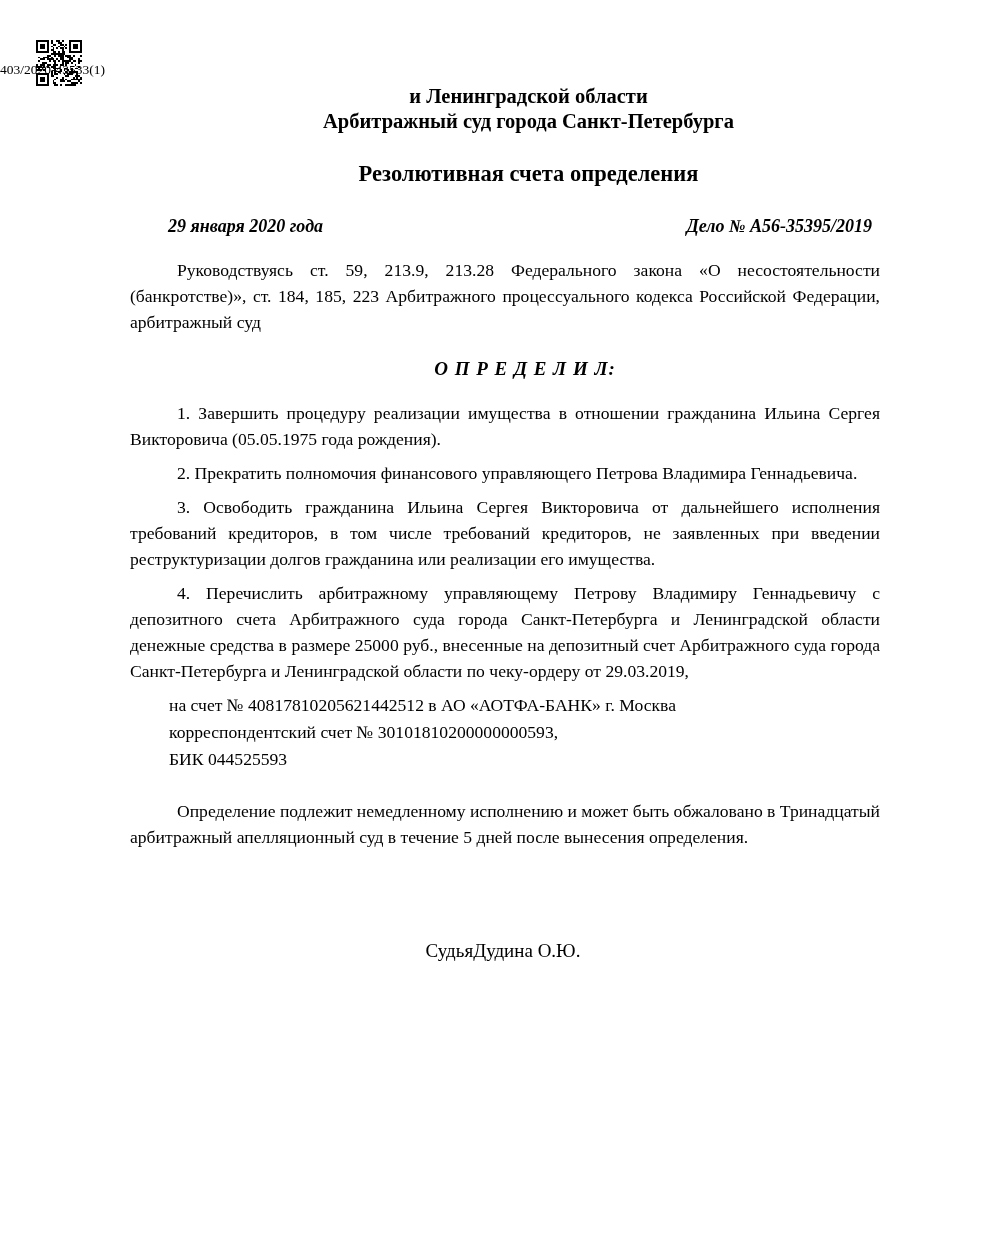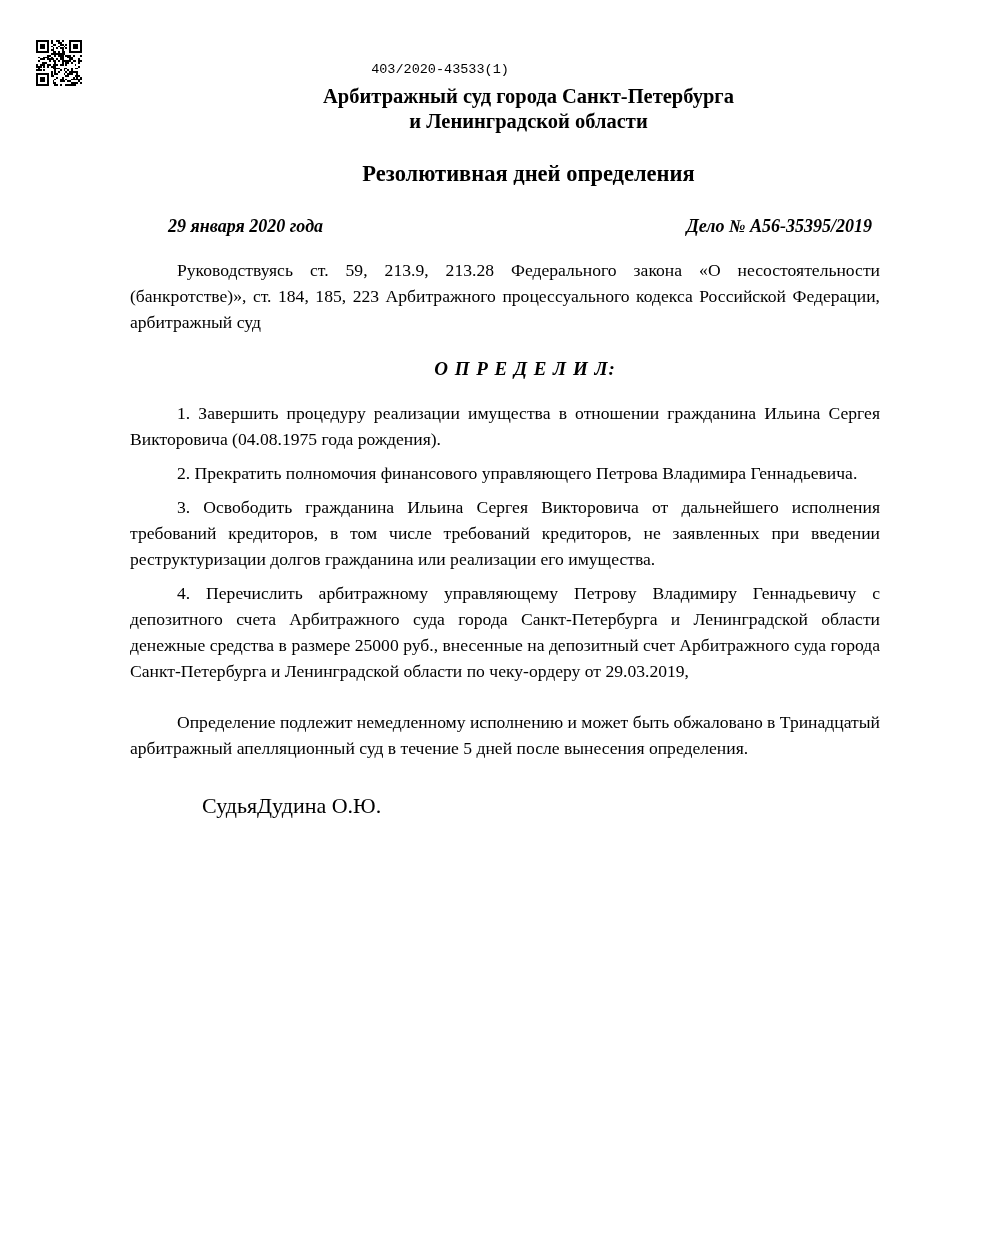--- a/index.html
+++ b/index.html
@@ -19,22 +19,22 @@
     top: 40px;
     left: 36px;
     width: 46px;
     height: 46px;
   }
   .stamp-number {
     position: absolute;
     top: 62px;
     left: 0;
     right: 126px;
-    text-align: center;
-    font-family: Liberation Mono, monospace;
+    text-align: left;
+    font-family: Liberation Serif, serif;
     font-size: 13.5px;
     line-height: 16px;
   }
   .content {
     position: absolute;
     left: 122px;
     top: 84px;
     width: 766px;
   }
   .court-title {
@@ -86,24 +86,24 @@
   .items { margin-top: 19px; }
   .bank-line {
     font-size: 17.6px;
     line-height: 27px;
     padding-left: 47px;
     margin: 0;
   }
   .appeal { margin-top: 25px; }
   .sign-row {
     display: flex;
-    justify-content: flex-start;
-    font-size: 22px;
+    justify-content: center;
+    font-size: 19px;
     line-height: 22px;
-    margin-top: 34px;
+    margin-top: 90px;
     padding-left: 80px;
     padding-right: 84px;
   }
 </style>
 </head>
 <body>
 
 <div class="page">
 
   <svg class="qr" id="qr-svg" viewBox="0 0 25 25" shape-rendering="crispEdges">
@@ -402,41 +402,46 @@
       <rect x="18" y="24" width="1" height="1" fill="#000"></rect>
       <rect x="19" y="24" width="1" height="1" fill="#000"></rect>
       <rect x="20" y="24" width="1" height="1" fill="#000"></rect>
       <rect x="21" y="24" width="1" height="1" fill="#000"></rect>
     </svg>
 
   <div class="stamp-number">403/2020-43533(1)</div>
 
   <div class="content">
 
+    <p class="court-title">и Ленинградской области</p>
     <p class="court-title">Арбитражный суд города Санкт-Петербурга</p>
-    <p class="court-title">и Ленинградской области</p>
-
-    <p class="doc-title">Резолютивная дней определения</p>
+
+    <p class="doc-title">Резолютивная счета определения</p>
 
     <div class="date-row">
       <span>29 января 2020 года</span>
       <span>Дело № А56-35395/2019</span>
     </div>
 
     <p class="para preamble">Руководствуясь ст. 59, 213.9, 213.28 Федерального закона «О несостоятельности (банкротстве)», ст. 184, 185, 223 Арбитражного процессуального кодекса Российской Федерации,  арбитражный суд</p>
 
     <p class="ruling-heading">О П Р Е Д Е Л И Л:</p>
 
     <div class="items">
-      <p class="para">1. Завершить процедуру реализации имущества в отношении гражданина Ильина Сергея Викторовича (04.08.1975 года рождения).</p>
+      <p class="para">1. Завершить процедуру реализации имущества в отношении гражданина Ильина Сергея Викторовича (05.05.1975 года рождения).</p>
       <p class="para">2. Прекратить полномочия финансового управляющего Петрова Владимира Геннадьевича.</p>
       <p class="para">3. Освободить гражданина Ильина Сергея Викторовича от дальнейшего исполнения требований кредиторов, в том числе требований кредиторов, не заявленных при введении реструктуризации долгов гражданина или реализации его имущества.</p>
       <p class="para">4. Перечислить арбитражному управляющему Петрову Владимиру Геннадьевичу с депозитного счета Арбитражного суда города Санкт-Петербурга и Ленинградской области денежные средства в размере 25000 руб., внесенные на депозитный счет  Арбитражного суда города Санкт-Петербурга и Ленинградской области по чеку-ордеру от 29.03.2019,</p>
     </div>
 
+    <div>
+      <p class="bank-line">на счет № 40817810205621442512 в АО «АОТФА-БАНК» г. Москва</p>
+      <p class="bank-line">корреспондентский счет № 30101810200000000593,</p>
+      <p class="bank-line">БИК 044525593</p>
+    </div>
 
     <p class="para appeal">Определение подлежит немедленному исполнению и может быть обжаловано в Тринадцатый арбитражный апелляционный суд в течение 5 дней после вынесения определения.</p>
 
     <div class="sign-row">
       <span>Судья</span>
       <span>Дудина О.Ю.</span>
     </div>
 
   </div>
 </div>

